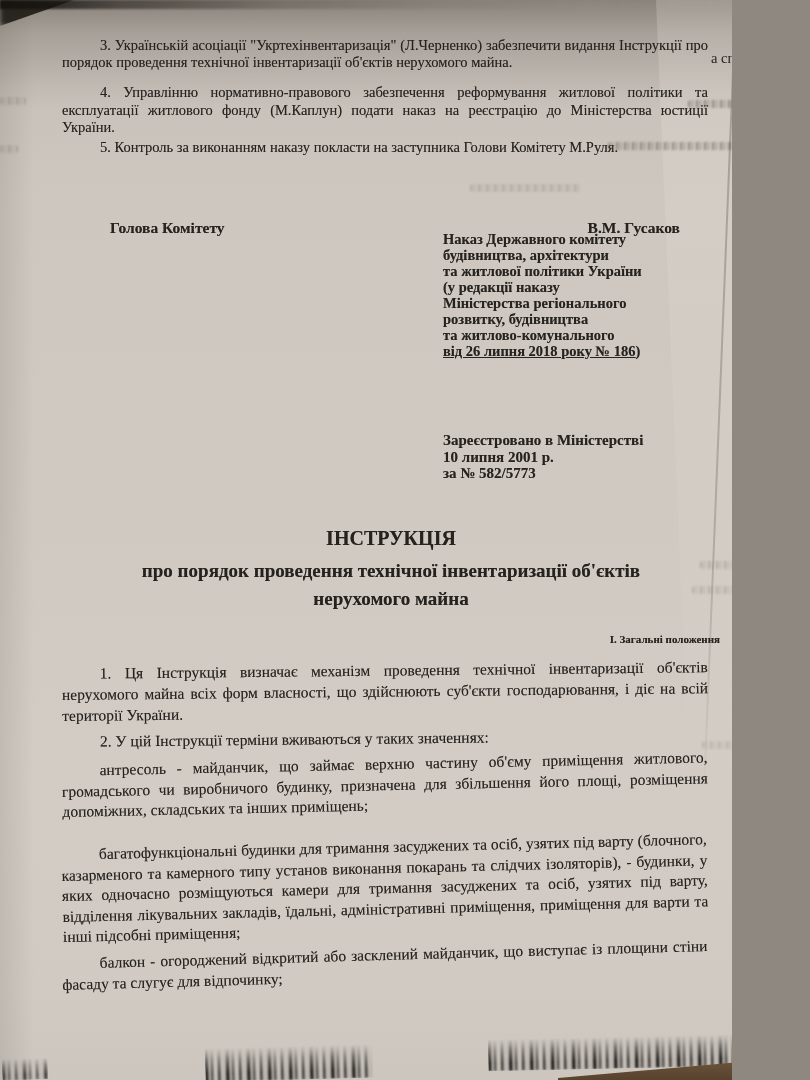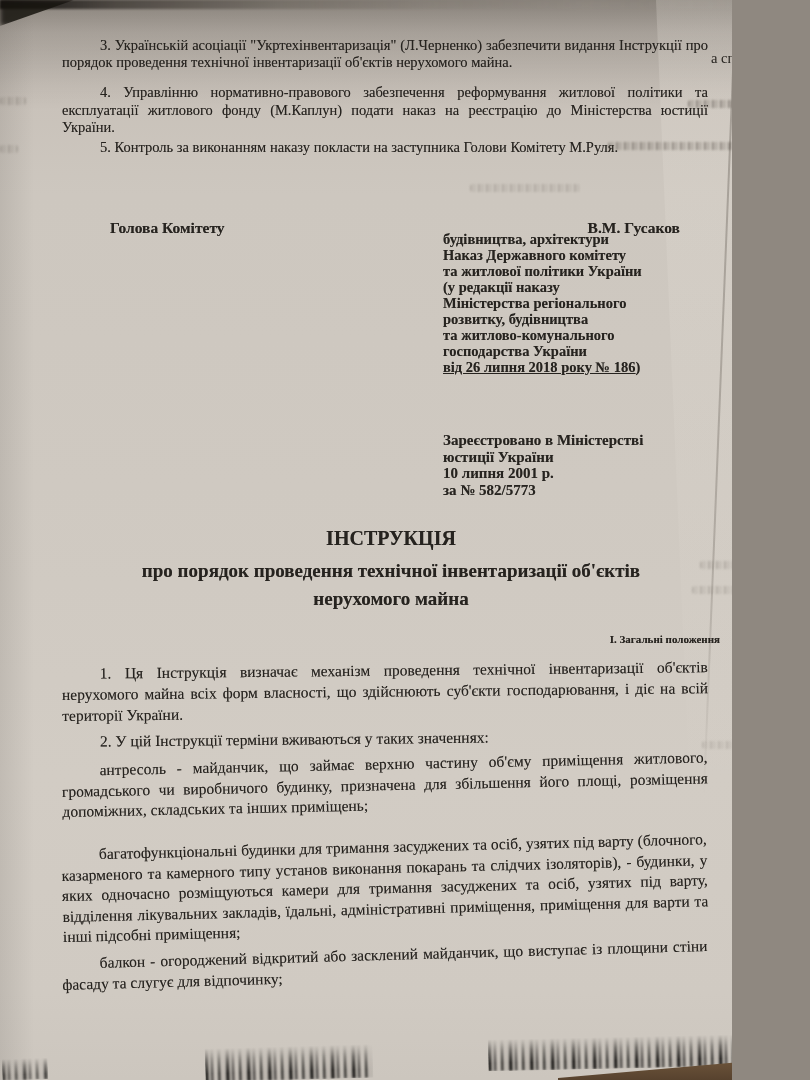--- a/index.html
+++ b/index.html
@@ -116,34 +116,32 @@
   <div class="tblock p-top indent" id="p3">3. Українській асоціації "Укртехінвентаризація" (Л.Черненко) забезпечити видання Інструкції про порядок проведення технічної інвентаризації об'єктів нерухомого майна.</div>
   <div class="tblock p-top indent" id="p4">4. Управлінню нормативно-правового забезпечення реформування житлової політики та експлуатації житлового фонду (М.Каплун) подати наказ на реєстрацію до Міністерства юстиції України.</div>
   <div class="tblock p-top indent" id="p5">5. Контроль за виконанням наказу покласти на заступника Голови Комітету М.Руля.</div>
 
   <div class="sig-row">
     <span>Голова Комітету</span>
     <span>В.М. Гусаков</span>
   </div>
 
   <div class="approved">
+    <div>Наказ Державного комітету</div>
     <div>будівництва, архітектури</div>
-    <div>Наказ Державного комітету</div>
     <div>та житлової політики України</div>
     <div>(у редакції наказу</div>
     <div>Міністерства регіонального</div>
     <div>розвитку, будівництва</div>
     <div>та житлово-комунального</div>
-    <div>господарства України</div>
     <div><span class="ul">від 26 липня 2018 року № 186</span><span>)</span></div>
   </div>
 
   <div class="registered">
     <div>Зареєстровано в Міністерстві</div>
-    <div>юстиції України</div>
     <div>10 липня 2001 р.</div>
     <div>за № 582/5773</div>
   </div>
 
   <div class="doc-title">ІНСТРУКЦІЯ</div>
   <div class="doc-subtitle">
     <div>про порядок проведення технічної інвентаризації об'єктів</div>
     <div>нерухомого майна</div>
   </div>
 

